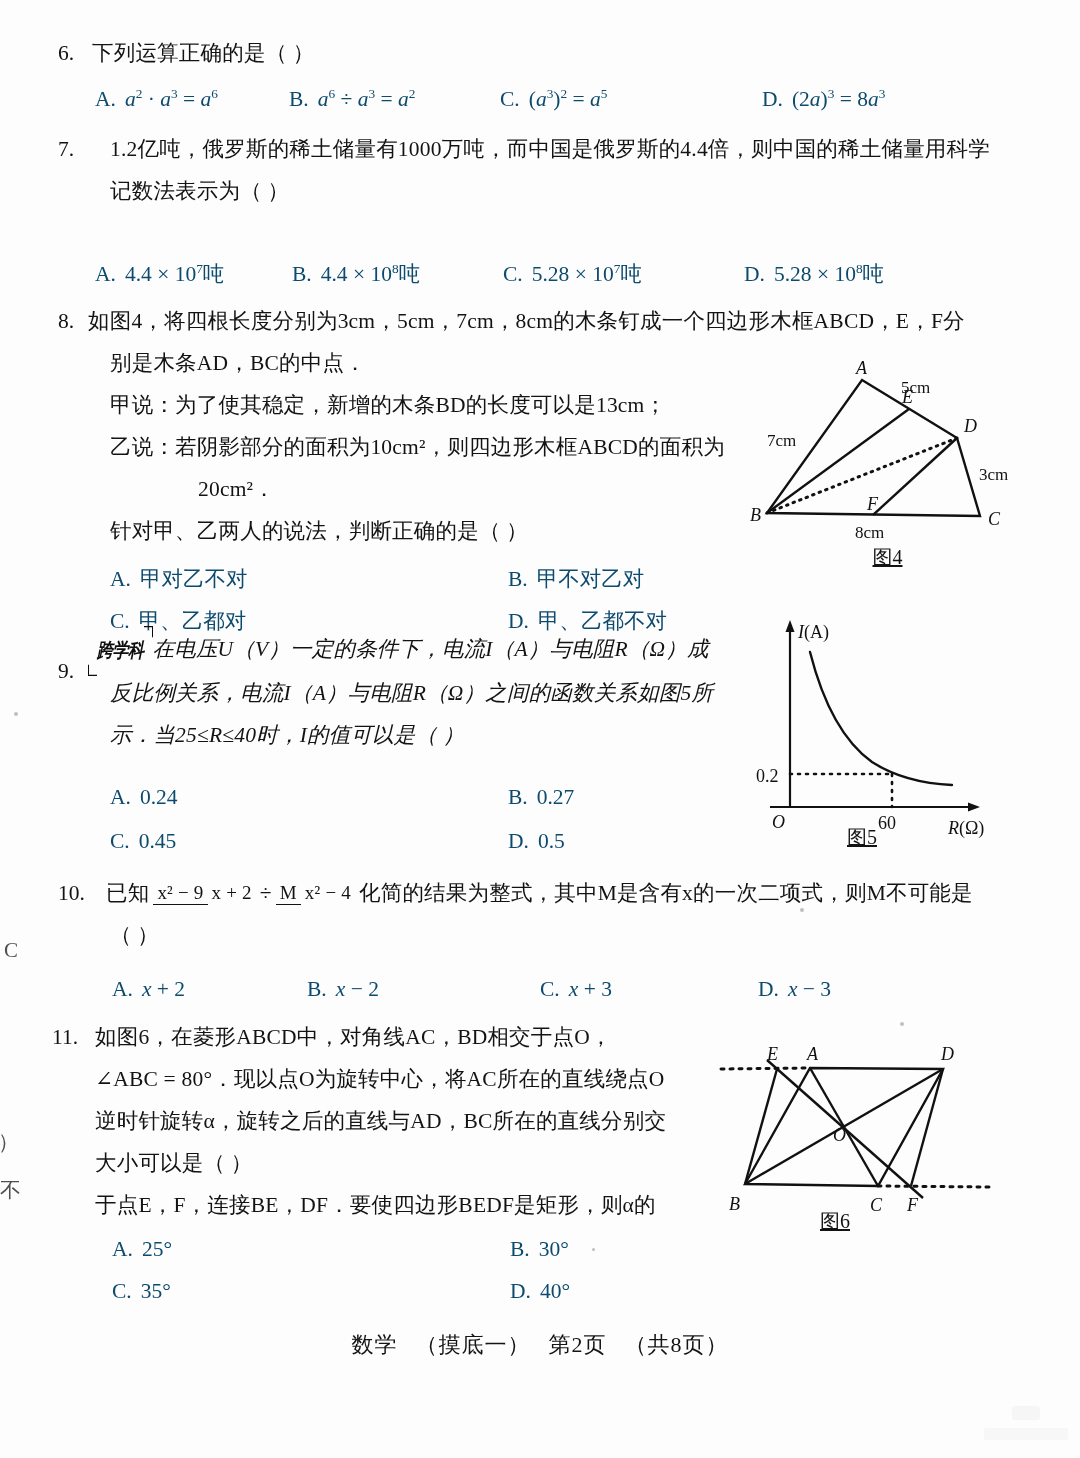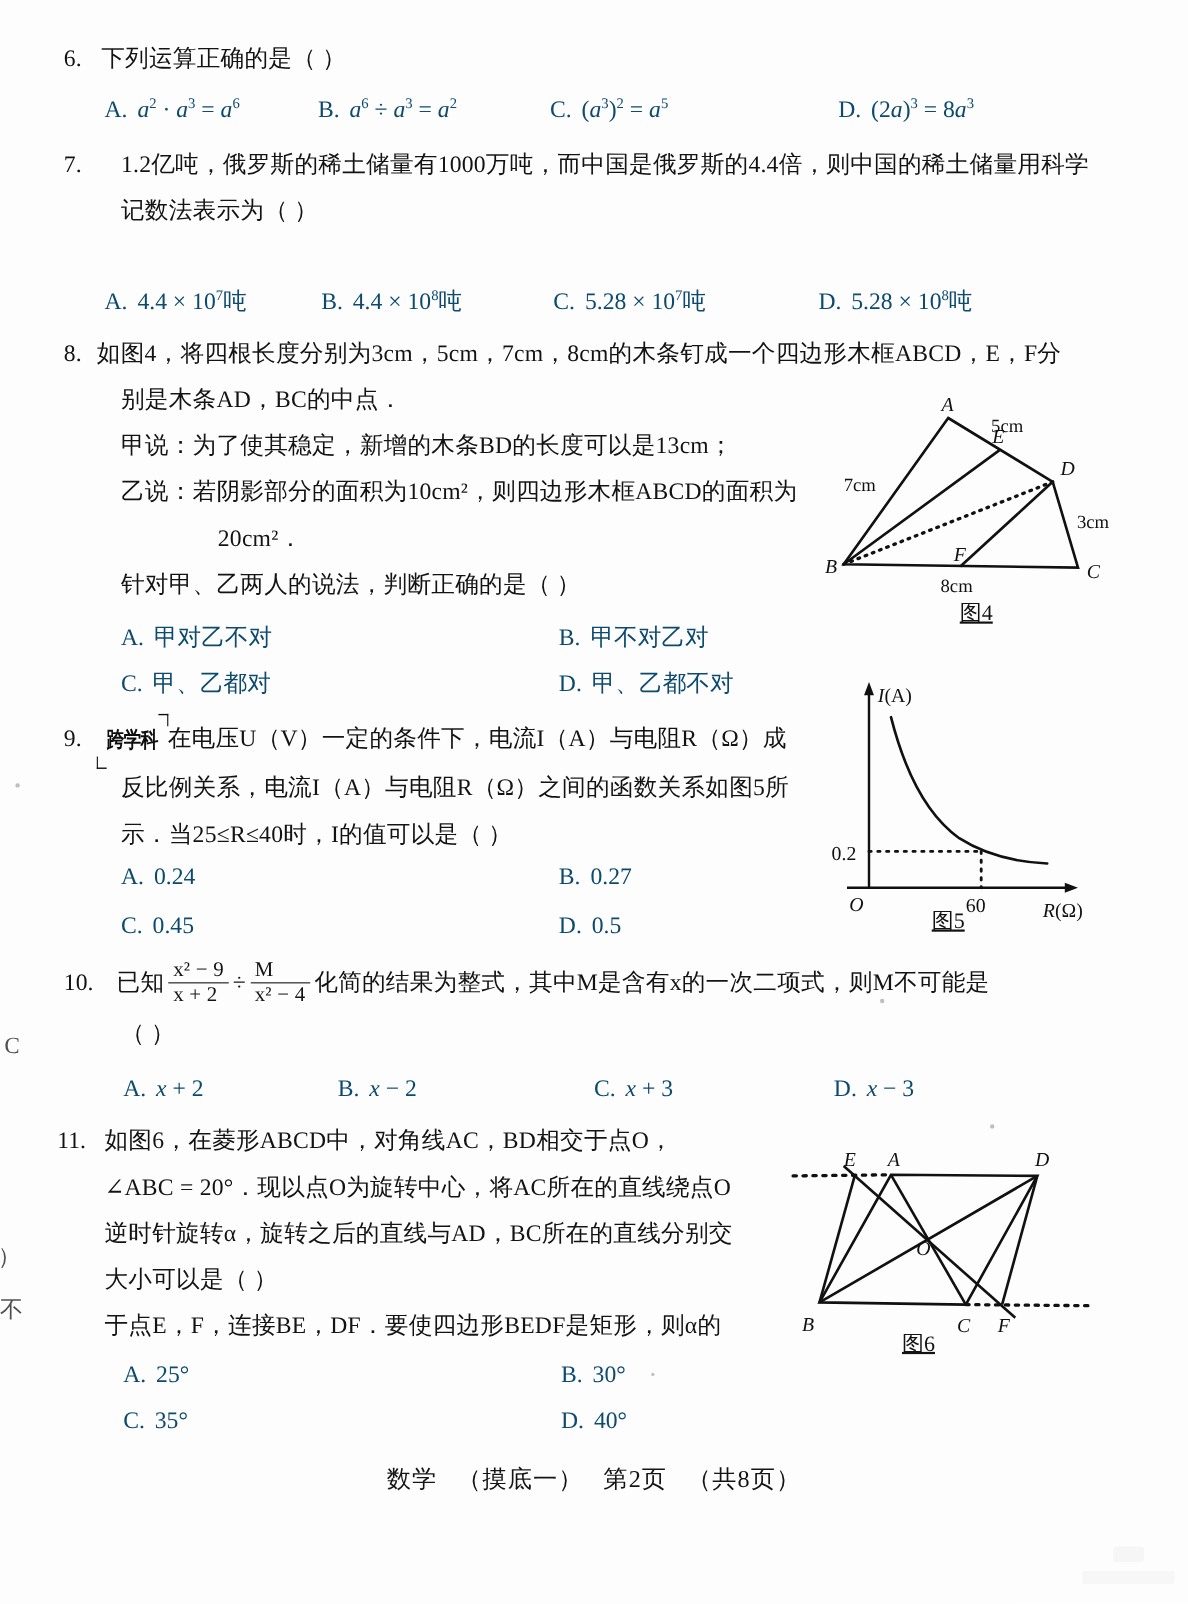--- a/index.html
+++ b/index.html
@@ -53,21 +53,20 @@
     vertical-align: super;
     line-height: 0;
   }
   .sp {
     display: inline-block;
     width: 9px;
   }
   
   .frac {
     display: inline-flex;
-    flex-direction: column;
     vertical-align: middle;
     text-align: left;
     margin: 0 4px;
     position: relative;
     top: -2px;
   }
   .frac .num {
     font-size: 19px;
     line-height: 22px;
     padding: 0 4px;
@@ -237,21 +236,21 @@
 
       <text x="156" y="35" font-family="Liberation Serif, serif" font-size="17" fill="#111">5cm</text>
       <text x="22" y="88" font-family="Liberation Serif, serif" font-size="17" fill="#111">7cm</text>
       <text x="234" y="122" font-family="Liberation Serif, serif" font-size="17" fill="#111">3cm</text>
       <text x="110" y="180" font-family="Liberation Serif, serif" font-size="17" fill="#111">8cm</text>
     </svg>
     <div class="figcap" style="top:186px;">图4</div>
   </div>
 
   <div class="qnum" style="left:58px; top:650px;">9.</div>
-  <div class="q" style="left:88px; top:650px;">
+  <div class="q" style="left:88px; top:628px;font-style:italic;">
     <div class="line">
       <span class="subject-badge">跨学科</span><span style="display:inline">在电压U（V）一定的条件下，电流I（A）与电阻R（Ω）成</span>
     </div>
     <div class="line" style="padding-left:22px;">反比例关系，电流I（A）与电阻R（Ω）之间的函数关系如图5所</div>
     <div class="line" style="padding-left:22px;">示．当25≤R≤40时，I的值可以是（      ）</div>
   </div>
 
   <div class="opt" style="left:110px; top:776px;">
     <span>A.</span><span class="sp"></span><span style="display:inline">0.24</span>
   </div>
@@ -311,21 +310,21 @@
   <div class="opt" style="left:540px; top:968px;">
     <span>C.</span><span class="sp"></span><span class="it">x</span> + 3
   </div>
   <div class="opt" style="left:758px; top:968px;">
     <span>D.</span><span class="sp"></span><span class="it">x</span> − 3
   </div>
 
   <div class="qnum" style="left:52px; top:1016px;">11.</div>
   <div class="q" style="left:95px; top:1016px;">
     <div class="line">如图6，在菱形ABCD中，对角线AC，BD相交于点O，</div>
-    <div class="line">∠ABC = 20°．现以点O为旋转中心，将AC所在的直线绕点O</div>
+    <div class="line">∠ABC = 80°．现以点O为旋转中心，将AC所在的直线绕点O</div>
     <div class="line">逆时针旋转α，旋转之后的直线与AD，BC所在的直线分别交</div>
     <div class="line">大小可以是（      ）</div>
     <div class="line">于点E，F，连接BE，DF．要使四边形BEDF是矩形，则α的</div>
   </div>
 
   <div class="opt" style="left:112px; top:1228px;">
     <span>A.</span><span class="sp"></span><span style="display:inline">25°</span>
   </div>
   <div class="opt" style="left:510px; top:1228px;">
     <span>B.</span><span class="sp"></span><span style="display:inline">30°</span>

